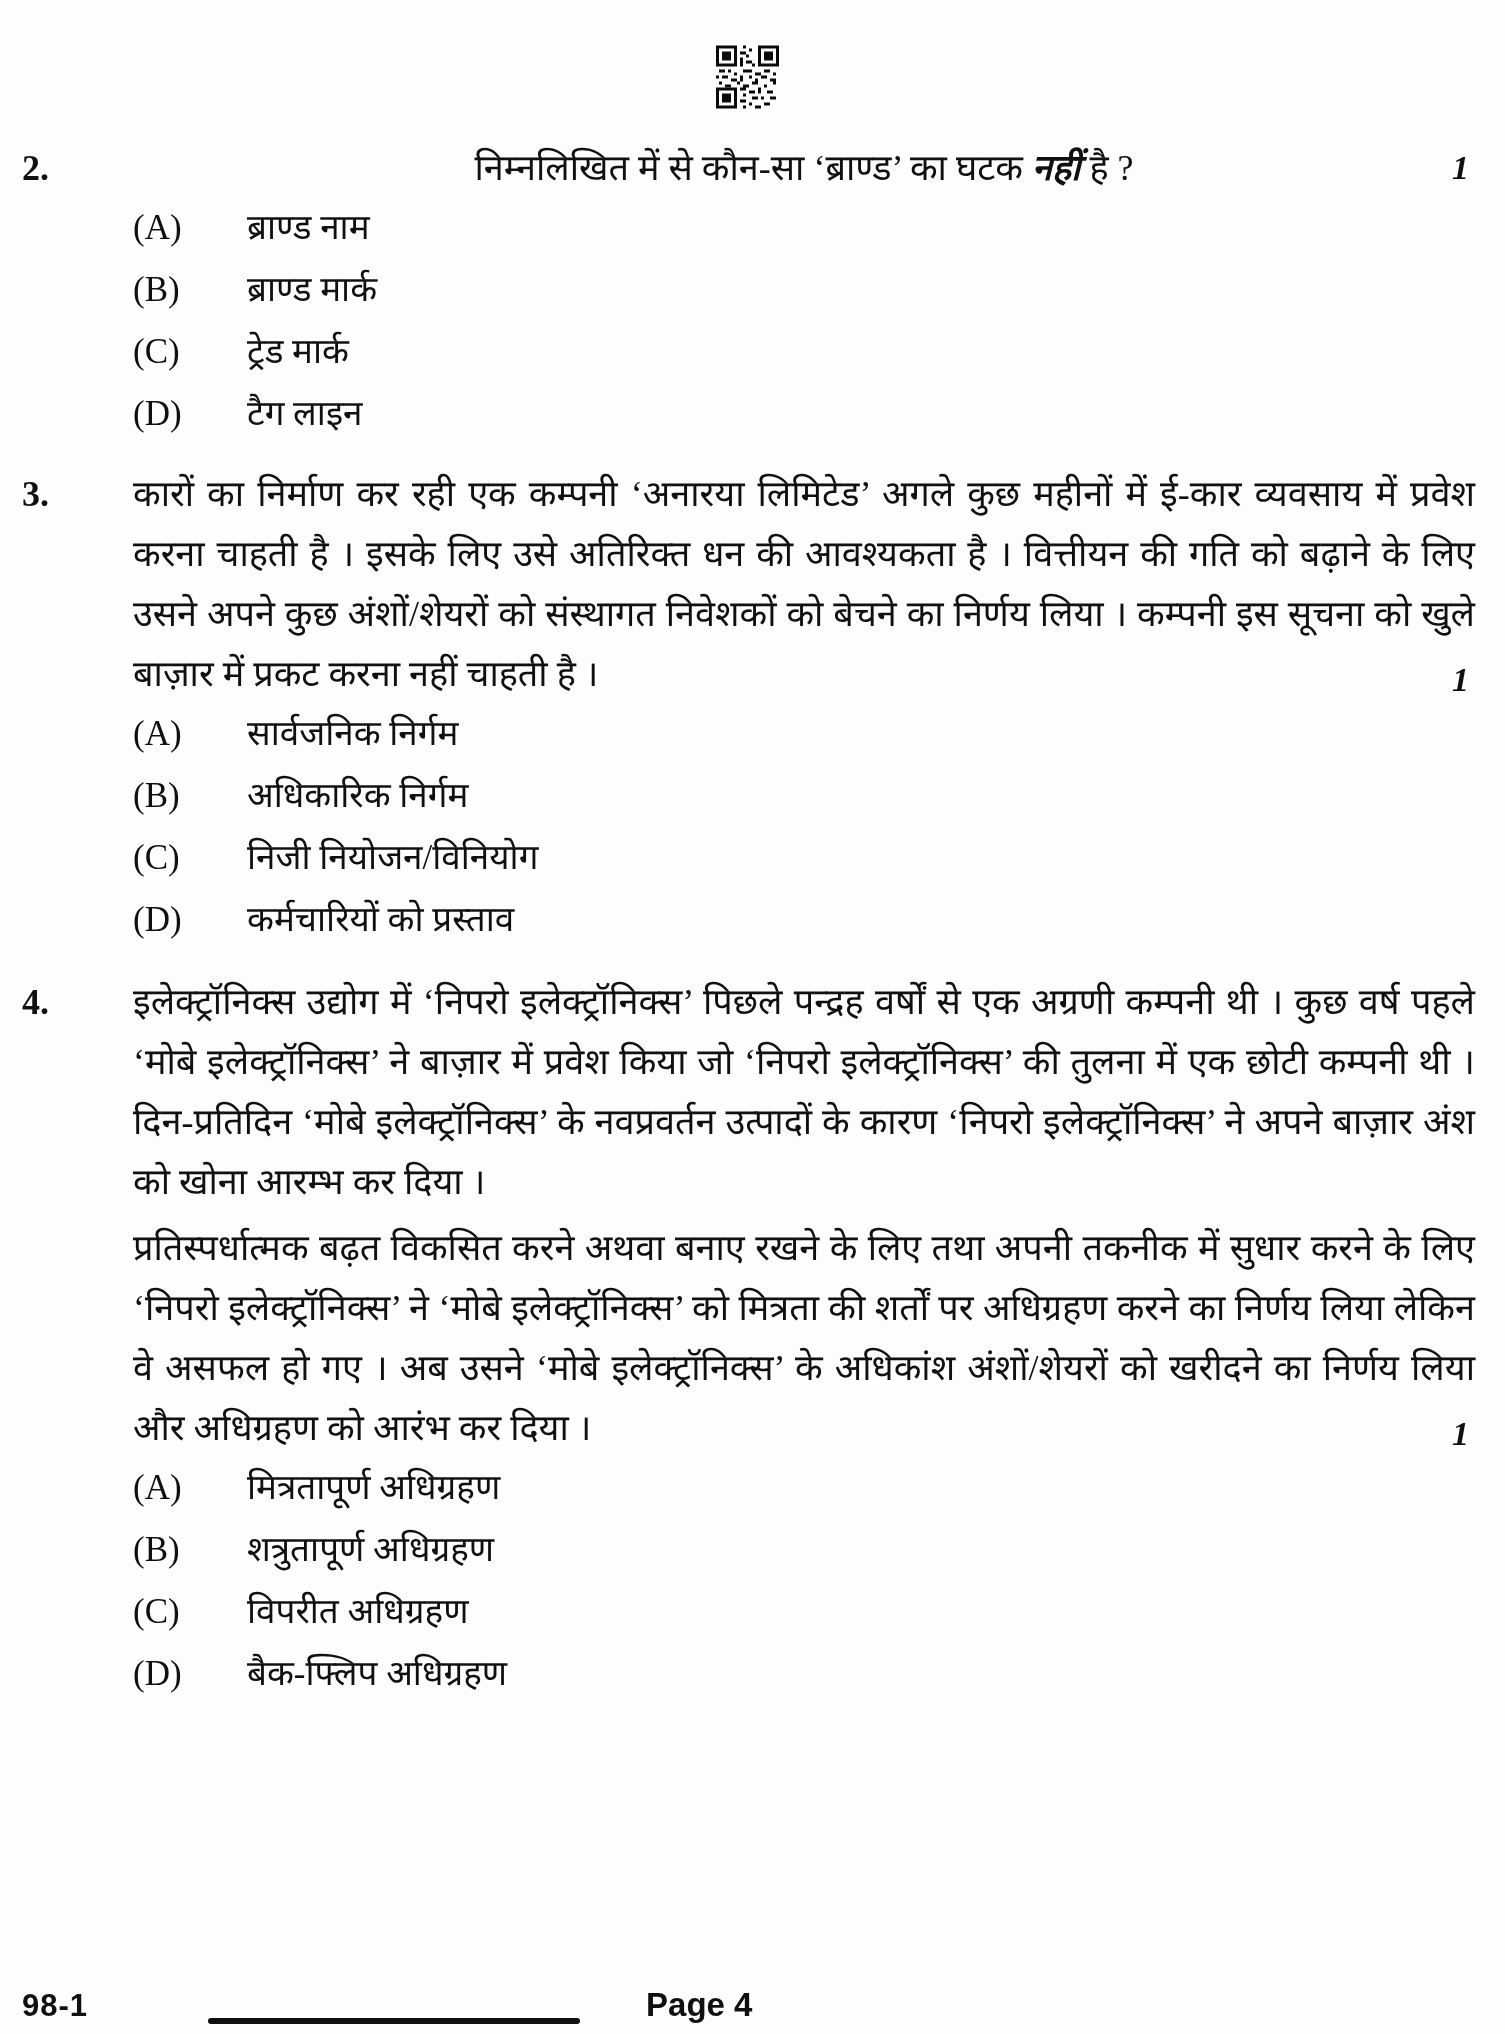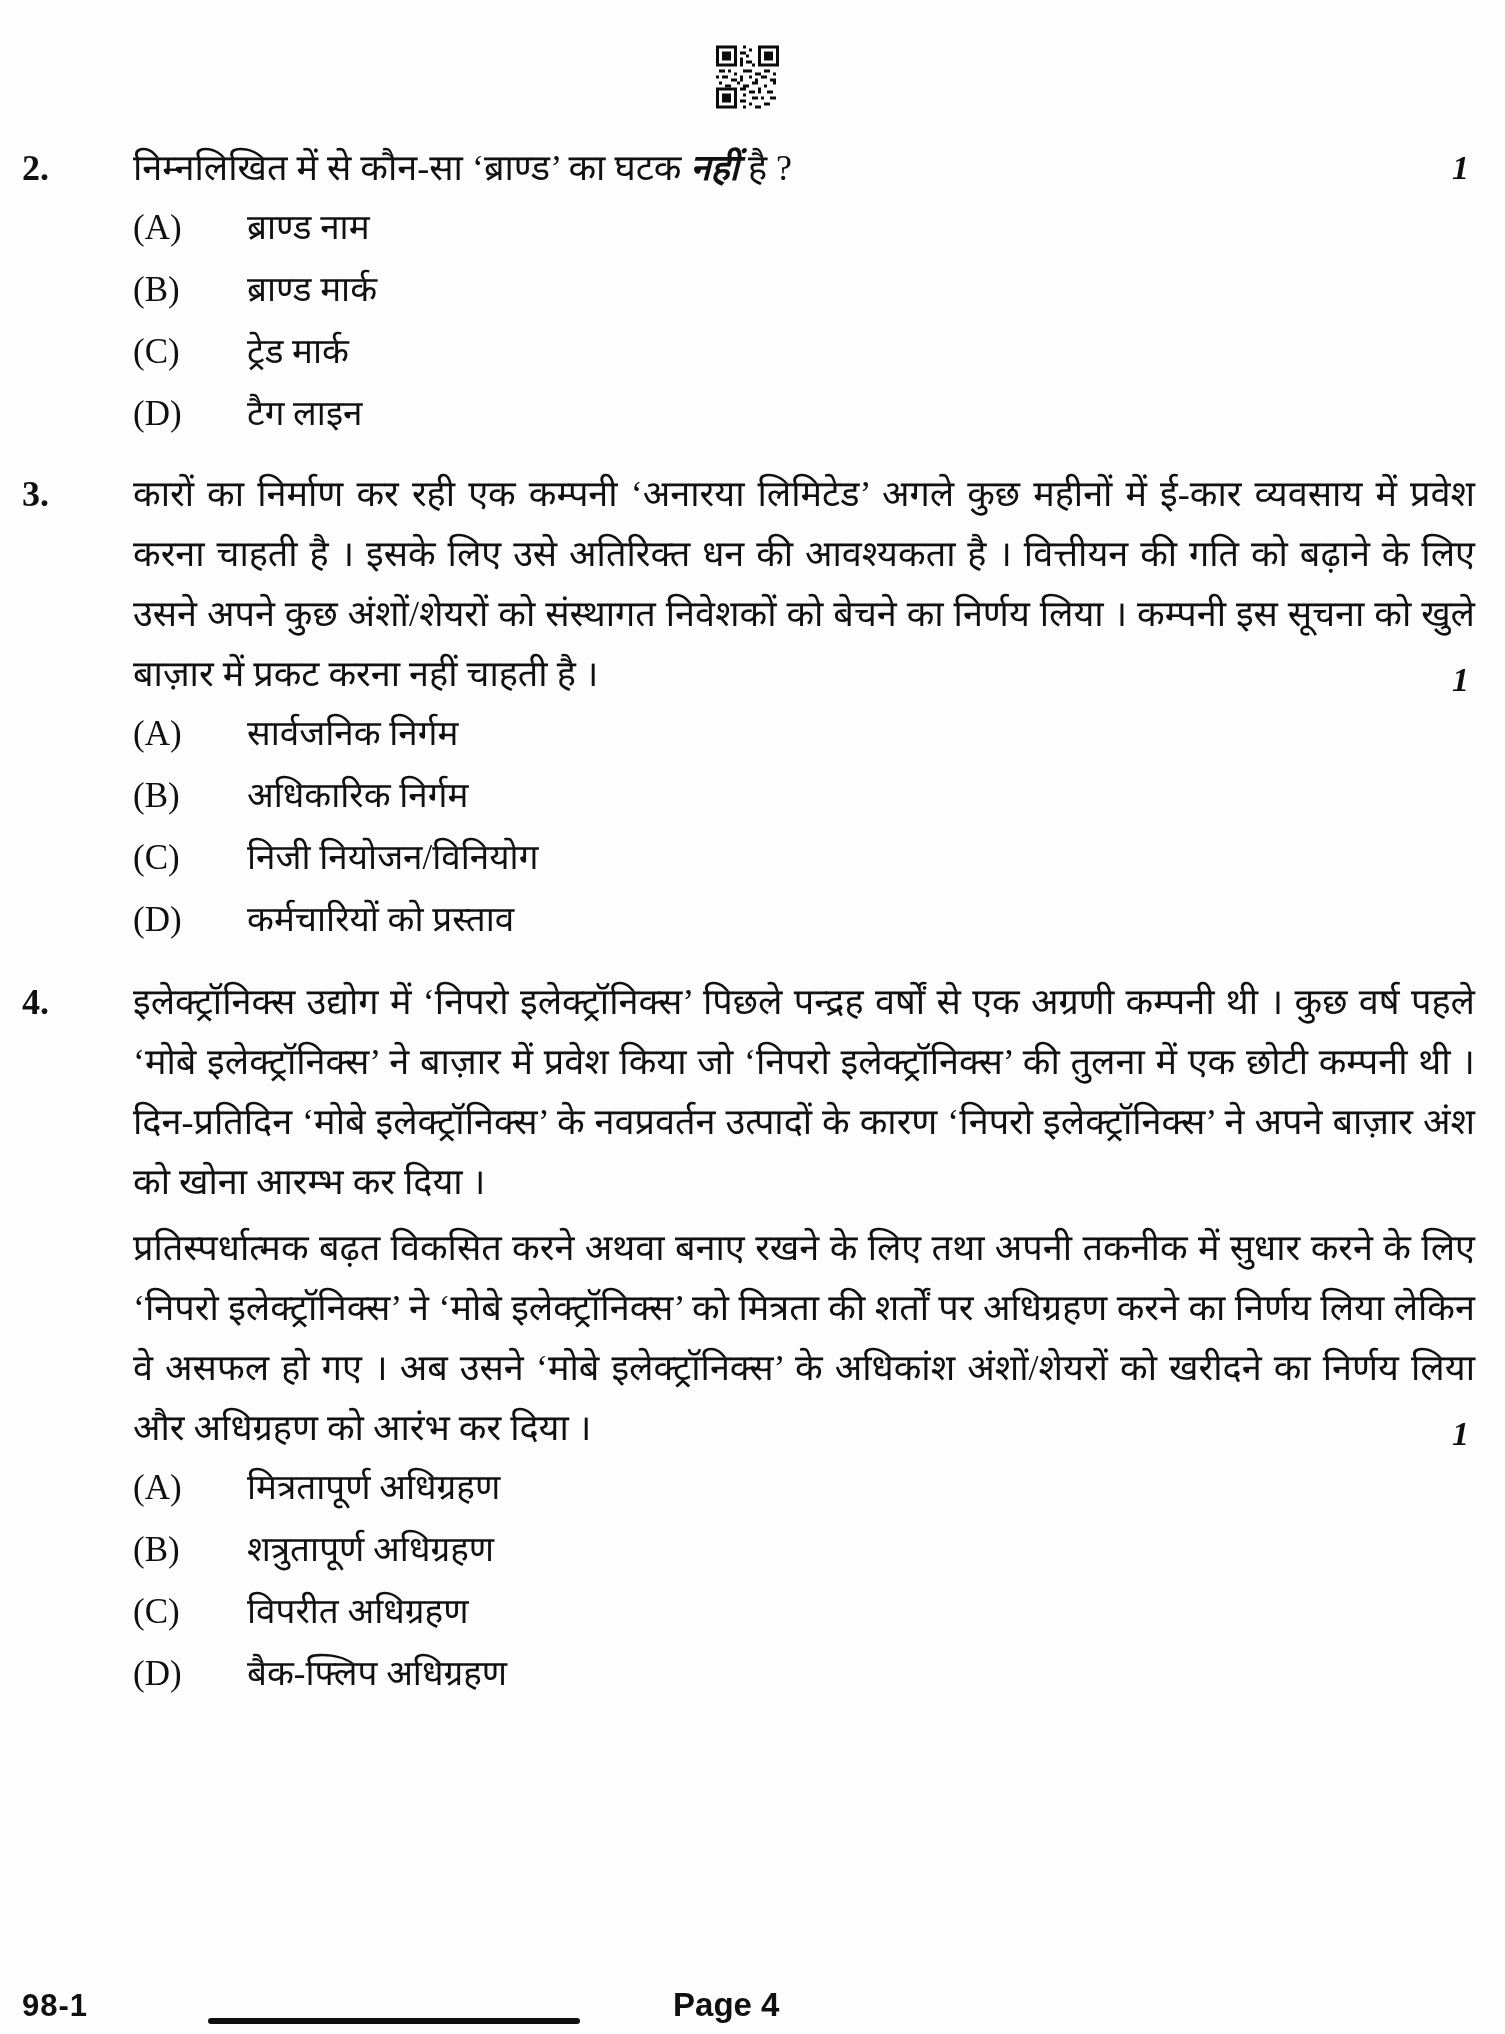--- a/index.html
+++ b/index.html
@@ -36,21 +36,21 @@
     line-height: 60px;
   }
   .qbody { flex: 1 1 auto; min-width: 0; }
   .stem, .para {
     position: relative;
     margin: 0 0 6px 0;
     font-size: 36px;
     line-height: 60px;
     text-align: justify;
   }
-  .stem { text-align: left; }
+  .stem { text-align: center; }
   .emph { font-weight: 700; font-style: italic; }
   .mark {
     position: absolute;
     right: 6px;
     bottom: 0;
     font-style: italic;
     font-weight: 700;
     font-size: 34px;
     line-height: 60px;
   }
@@ -74,21 +74,21 @@
     font-family: "Liberation Sans", "DejaVu Sans", sans-serif;
   }
   .footer-code { font-size: 31px; font-weight: 700; letter-spacing: 1px; }
   .footer-line {
     width: 372px;
     height: 6px;
     margin-left: 120px;
     background: #0f0f0f;
     border-radius: 3px;
   }
-  .page-label { margin-left: 93px; font-size: 33px; font-weight: 600; }
+  .page-label { margin-left: 66px; font-size: 33px; font-weight: 600; }
 </style>
 </head>
 <body>
 
 <div class="page">
 
   <div class="qr">
     <svg viewBox="0 0 21 21" width="63" height="66" xmlns="http://www.w3.org/2000/svg">
       <rect x="0" y="0" width="21" height="21" fill="#fdfdfd"></rect>
       <path fill="#0b0b0b" d="M0,0h7v7h-7z M14,0h7v7h-7z M0,14h7v7h-7z"></path>

